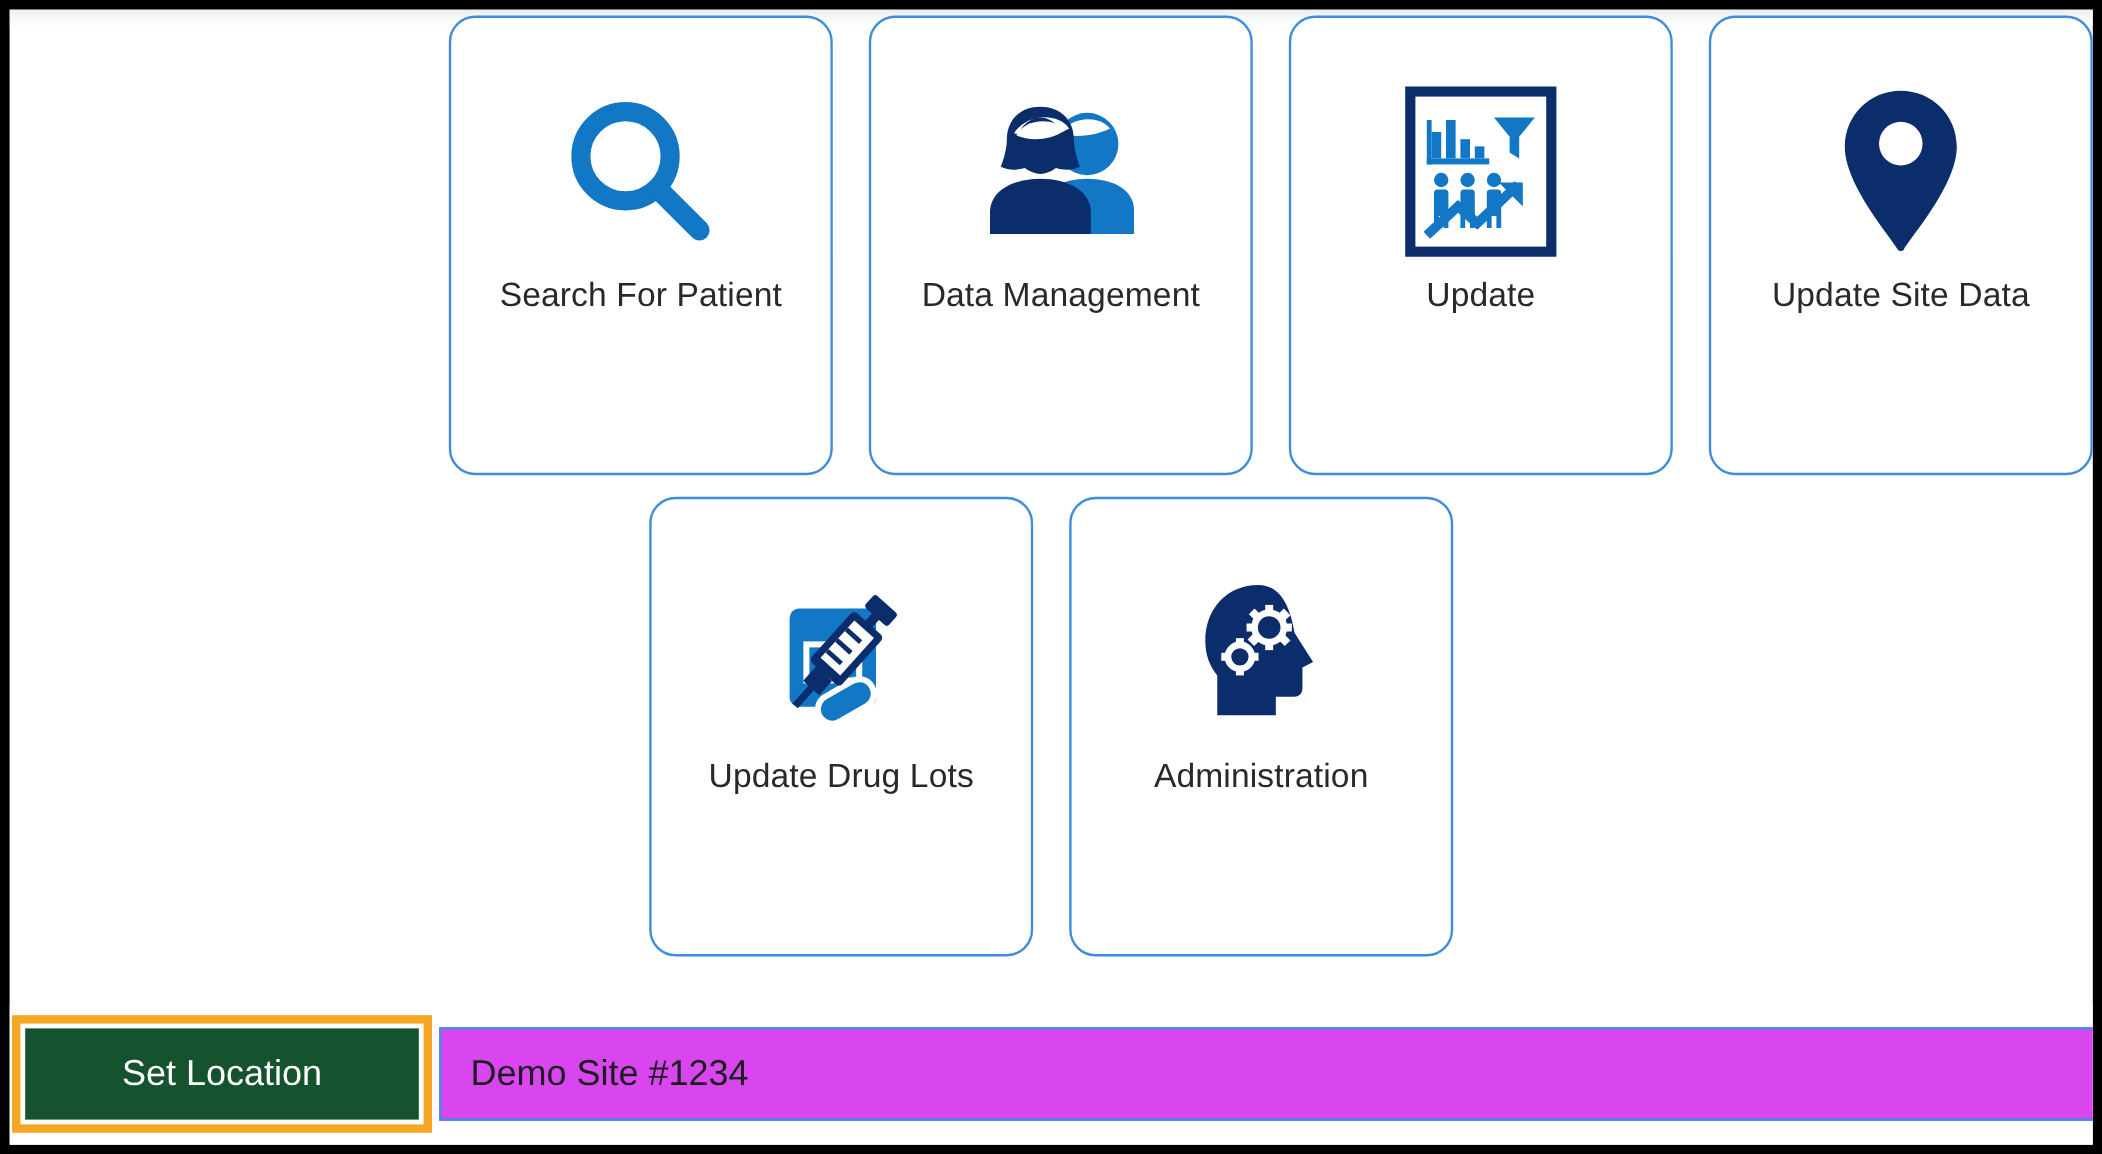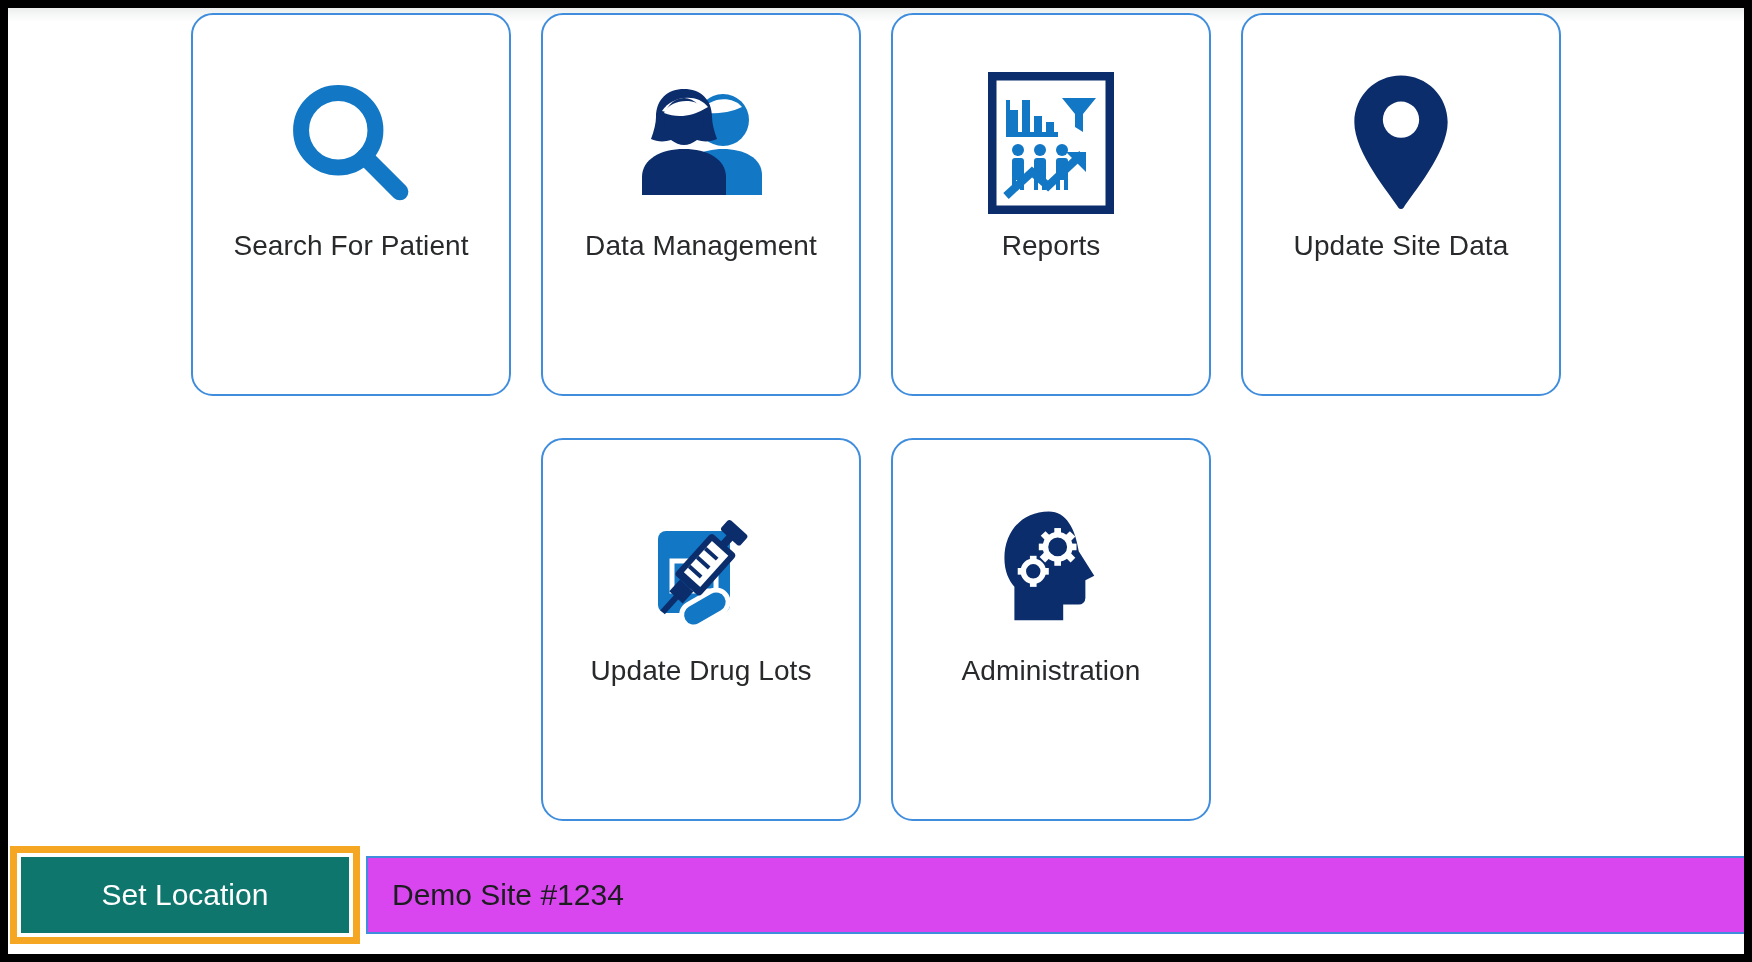--- a/index.html
+++ b/index.html
@@ -36,22 +36,22 @@
     width: 1736px;
     height: 820px;
   }
 
   .tile-row {
     display: flex;
     justify-content: center;
     gap: 30px;
   }
 
-  #row-1 { position: absolute; left: 0; top: 5px;  width: 100%; }
-  #row-2 { position: absolute; left: 0; top: 430px; width: 100%; }
+  #row-1 { position: absolute; left: 0; top: 5px;  width: 100%; justify-content: flex-end; }
+  #row-2 { position: absolute; left: 0; top: 406px; width: 100%; }
 
   .tile {
     width: 320px;
     height: 383px;
     border: 2px solid #3f8ddc;
     border-radius: 22px;
     background: #ffffff;
     display: flex;
     flex-direction: column;
     align-items: center;
@@ -92,21 +92,21 @@
     width: 350px;
     height: 98px;
     border: 7px solid #f5a623;
     background: #ffffff;
     padding: 4px;
   }
 
   #set-location-button {
     width: 100%;
     height: 100%;
-    background: #0f766e;
+    background: #14532d;
     border: none;
     color: #ffffff;
     font-family: "Liberation Sans", sans-serif;
     font-size: 30px;
     cursor: pointer;
     display: flex;
     align-items: center;
     justify-content: center;
   }
 
@@ -197,21 +197,21 @@
                   <rect x="68" y="86" width="12" height="22" rx="3"></rect>
                 <rect x="68" y="106" width="4" height="12"></rect>
                   <rect x="76" y="106" width="4" height="12"></rect>
               </g>
 
               <path d="M18 124 L44 100 L60 114 L94 82" fill="none" stroke="#1277c4" stroke-width="8"></path>
               <path d="M78 80 h20 v20 z"></path>
             </g>
           </svg>
         </div>
-        <div class="tile-label">Reports</div>
+        <div class="tile-label">Update</div>
       </div>
 
       <div class="tile">
         <div class="tile-icon">
           <svg width="104" height="140" viewBox="0 0 80 108">
             <path d="M40 2 C20 2 4 18 4 38 C4 62 32 94 38 104 a2.5 2.5 0 0 0 4 0
                      C48 94 76 62 76 38 C76 18 60 2 40 2 z" fill="#0b2d6b"></path>
             <circle cx="40" cy="36" r="14" fill="#ffffff"></circle>
           </svg>
         </div>

